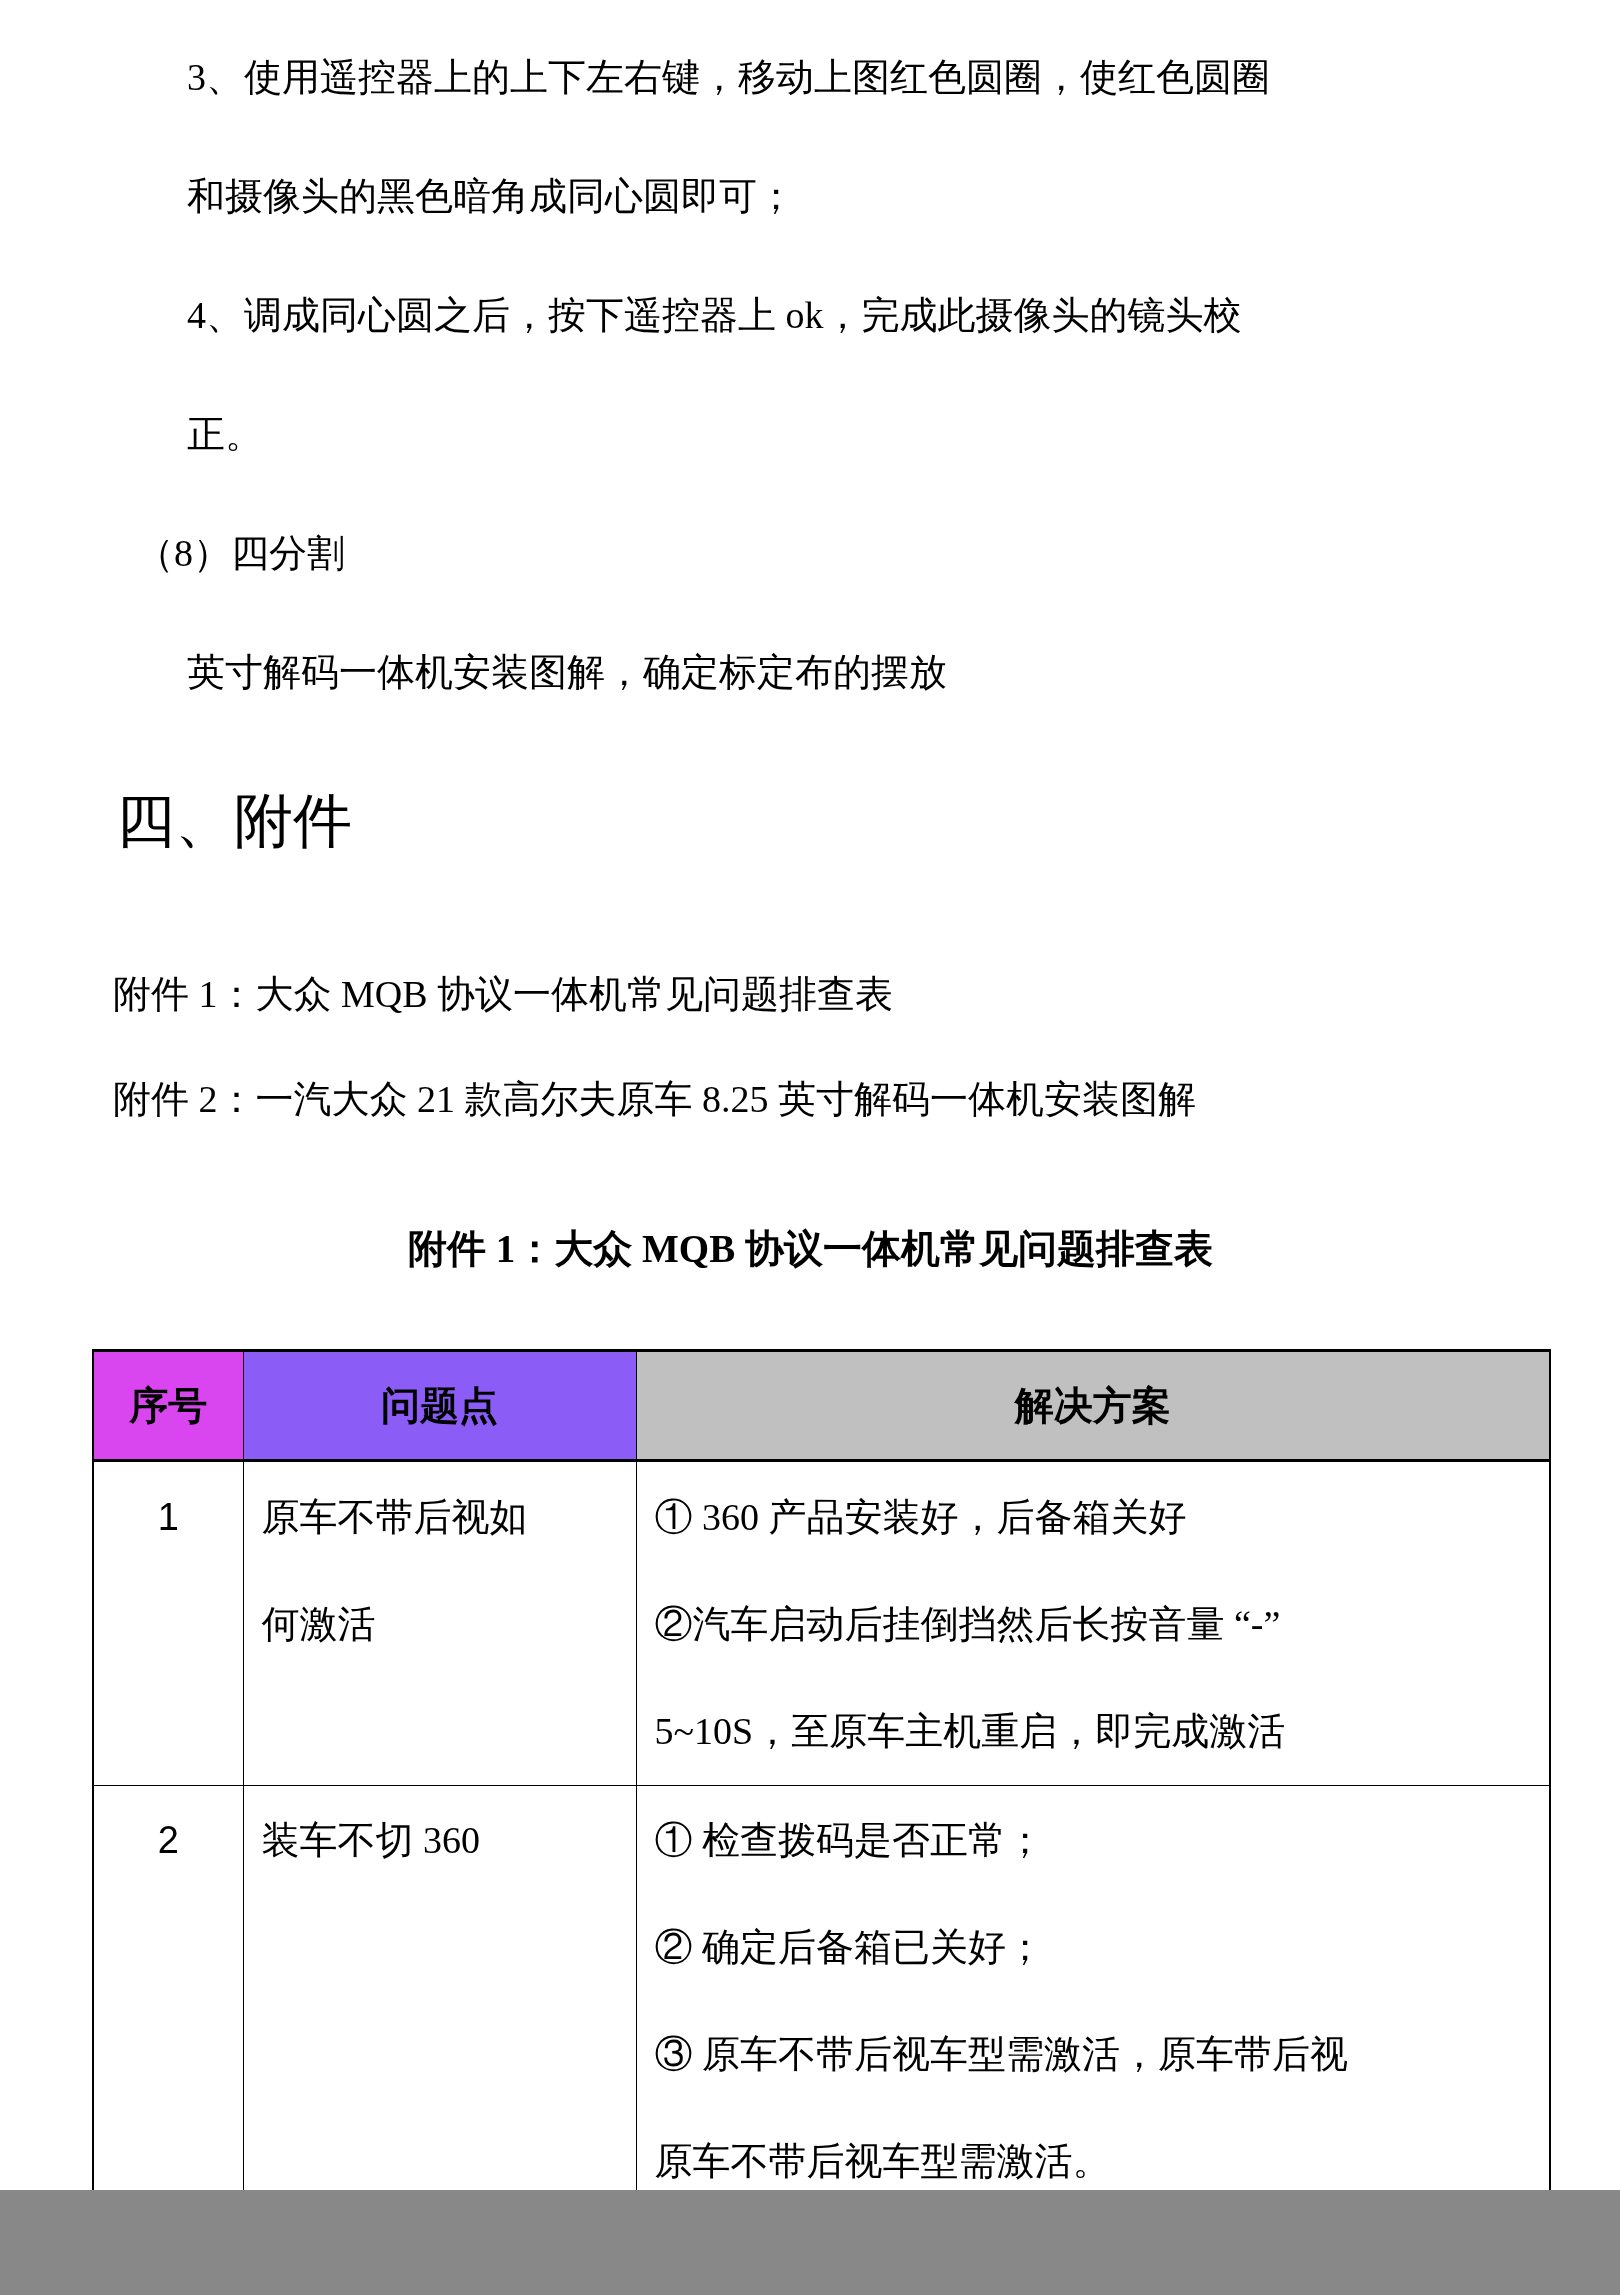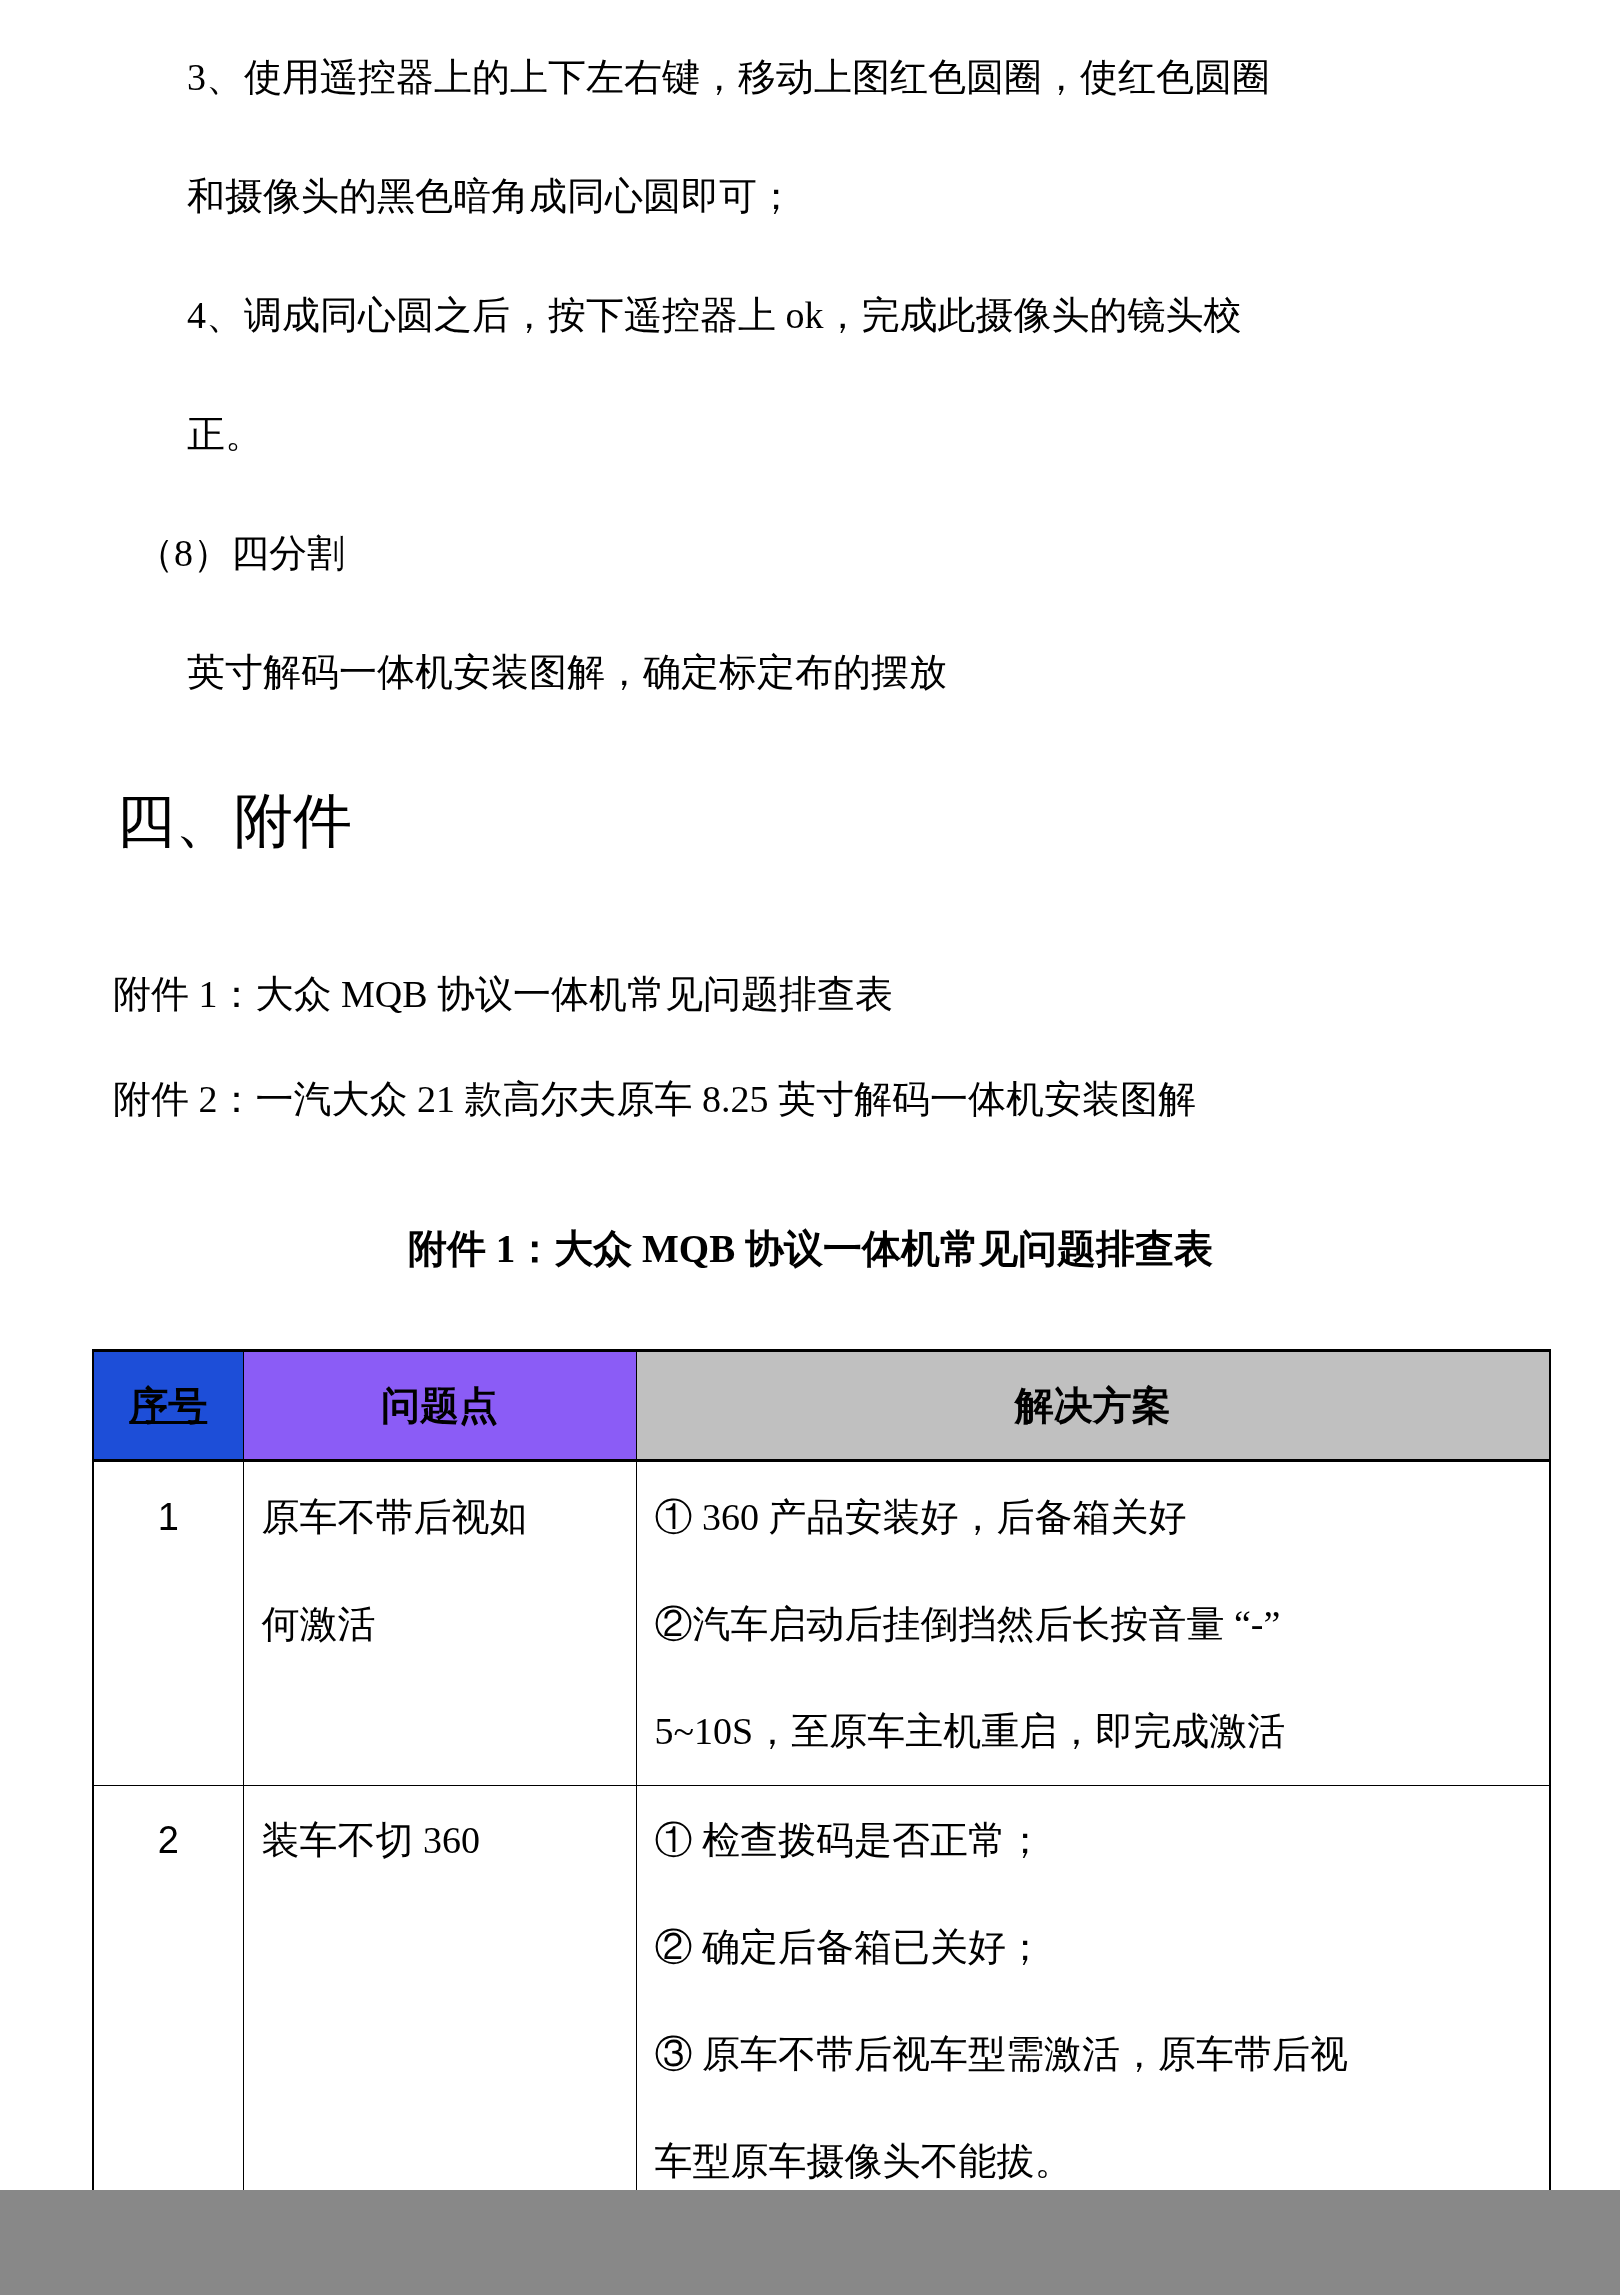--- a/index.html
+++ b/index.html
@@ -108,21 +108,21 @@
   <div class="table-title">附件 1：大众 MQB 协议一体机常见问题排查表</div>
 
   <table class="issue-table">
     <colgroup>
       <col class="col-no">
         <col class="col-pr">
         <col class="col-sol">
     </colgroup>
     <thead>
       <tr>
-        <th style="background:#1d4ed8;text-decoration:underline;">序号</th>
+        <th style="background:#d946ef;">序号</th>
         <th style="background:#8b5cf6;">问题点</th>
         <th style="background:#C0C0C0;">解决方案</th>
       </tr>
     </thead>
     <tbody>
       <tr class="row-1">
         <td class="cell-no">
           <div class="cline">1</div>
         </td>
         <td class="cell-problem">
@@ -139,20 +139,20 @@
         <td class="cell-no">
           <div class="cline">2</div>
         </td>
         <td class="cell-problem">
           <div class="cline">装车不切 360</div>
         </td>
         <td class="cell-solution">
           <div class="cline">① 检查拨码是否正常；</div>
           <div class="cline">② 确定后备箱已关好；</div>
           <div class="cline">③ 原车不带后视车型需激活，原车带后视</div>
-          <div class="cline">车型原车摄像头不能拔。</div>
+          <div class="cline">原车不带后视车型需激活。</div>
         </td>
       </tr>
     </tbody>
   </table>
 
 </div>
 
 
 </body></html>

